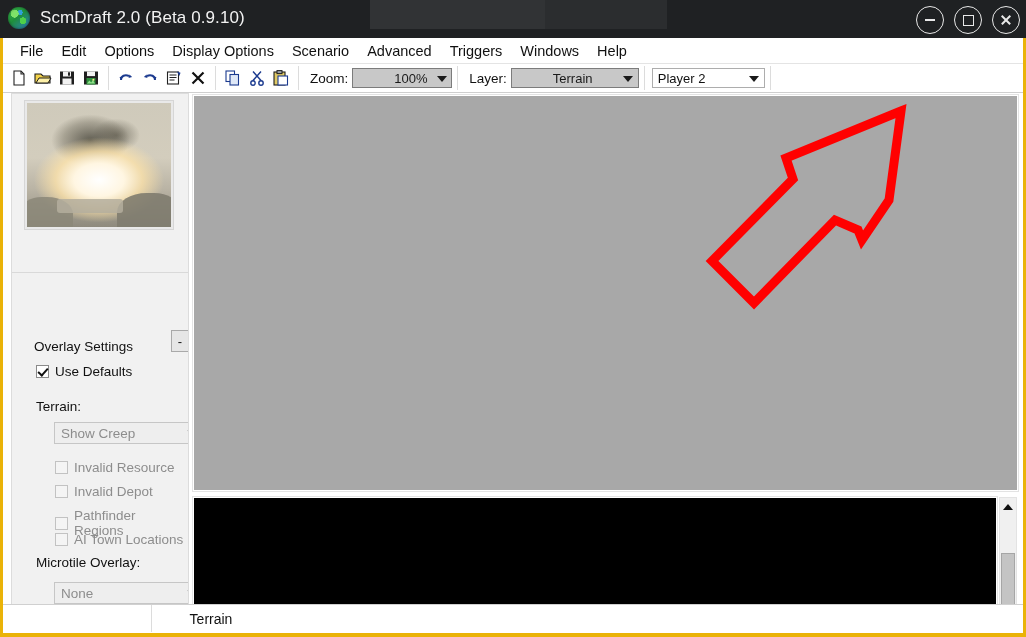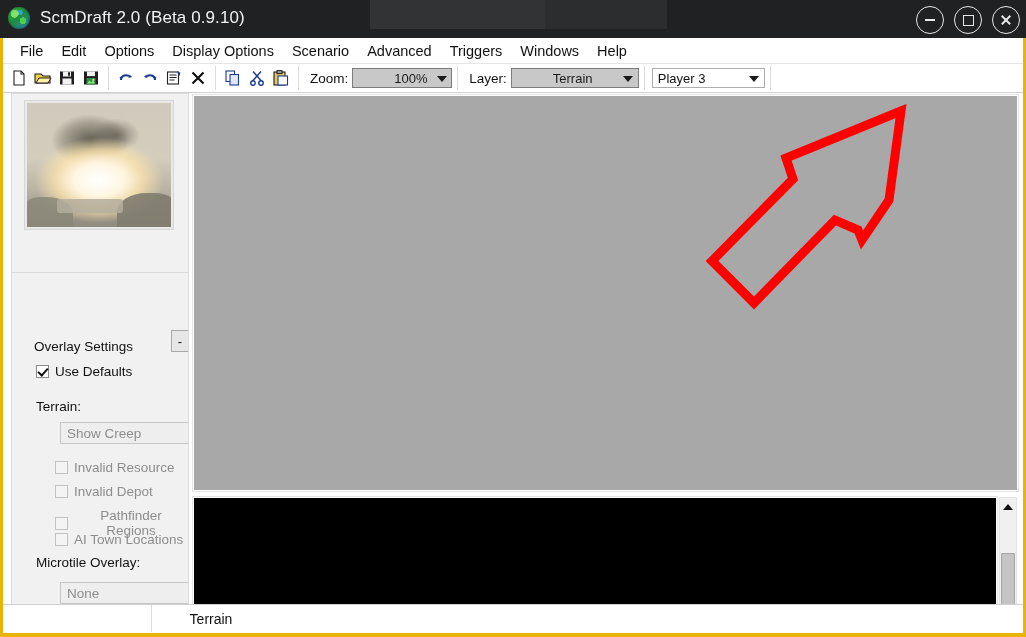--- a/index.html
+++ b/index.html
@@ -74,28 +74,28 @@
   .thumb .rock-l{position:absolute;left:-6px;bottom:-4px;width:52px;height:34px;background:#8b8778;border-radius:40% 50% 6% 6%;opacity:.85;}
   .thumb .rock-r{position:absolute;right:-8px;bottom:-6px;width:62px;height:40px;background:#7f7c6f;border-radius:48% 40% 6% 6%;opacity:.9;}
   .thumb .ledge{position:absolute;left:30px;bottom:14px;width:66px;height:14px;background:#b4ae9d;border-radius:3px;opacity:.85;}
 
   .divider{position:absolute;left:0;width:178px;height:1px;background:#d9d9d9;}
 
   .sb-label{position:absolute;font-size:13.5px;color:#111;}
   .collapse-btn{position:absolute;left:159px;top:236px;width:18px;height:22px;border:1px solid #a9a9a9;background:#e6e6e6;
        display:flex;align-items:center;justify-content:center;font-size:13px;color:#111;cursor:pointer;box-sizing:border-box;}
 
-  .cbrow{position:absolute;display:flex;align-items:center;text-align:center;}
+  .cbrow{position:absolute;display:flex;align-items:center;}
   .cbox{width:13px;height:13px;border:1px solid #8a8a8a;background:#fff;box-sizing:border-box;position:relative;margin-right:6px;}
   .cbox.checked:after{content:"";position:absolute;left:3px;top:0px;width:4px;height:8px;border:solid #111;border-width:0 2px 2px 0;transform:rotate(42deg);}
   .cbox.dis{border-color:#c2c2c2;background:#f4f4f4;}
   .cbtext{font-size:13.5px;color:#111;}
   .cbtext.dim{color:#8d8d8d;}
 
-  .sb-combo{position:absolute;left:48px;width:150px;height:22px;border:1px solid #c6c6c6;background:#eeeeee;box-sizing:border-box;display:flex;align-items:center;}
+  .sb-combo{position:absolute;left:42px;width:150px;height:22px;border:1px solid #c6c6c6;background:#eeeeee;box-sizing:border-box;display:flex;align-items:center;}
   .sb-combo .cv{padding-left:6px;font-size:13.5px;color:#8d8d8d;}
   .sb-combo .ca{position:absolute;right:6px;top:7px;border-left:5px solid transparent;border-right:5px solid transparent;border-top:6px solid #b5b5b5;}
 
   
   .canvas-top{position:absolute;left:190px;top:57px;width:825px;height:396px;background:#a8a8a8;border:1px solid #fff;box-sizing:border-box;outline:1px solid #e3e3e3;}
   .canvas-bot{position:absolute;left:190px;top:459px;width:804px;height:134px;background:#000;border:1px solid #fff;box-sizing:border-box;outline:1px solid #e3e3e3;}
 
   .vscroll{position:absolute;left:996px;top:459px;width:18px;height:134px;background:#f0f0f0;border:1px solid #e3e3e3;box-sizing:border-box;}
   .sbtn{position:absolute;left:0;width:16px;height:17px;background:#f0f0f0;display:flex;align-items:center;justify-content:center;cursor:pointer;}
   .sbtn.up{top:0;}
@@ -249,21 +249,21 @@
       <div class="tgroup">
         <div class="tlabel">Layer:</div>
         <div class="combo grey" style="width:128px;">
           <div class="cval">Terrain</div>
           <div class="carrow"></div>
         </div>
       </div>
 
       <div class="tgroup">
         <div class="combo flat" style="width:113px;margin-left:2px;">
-          <div class="cval">Player 3</div>
+          <div class="cval">Player 2</div>
           <div class="carrow"></div>
         </div>
       </div>
 
     </div>
 
     <div class="sidebar">
 
       <div class="thumb-wrap">
         <div class="thumb">

